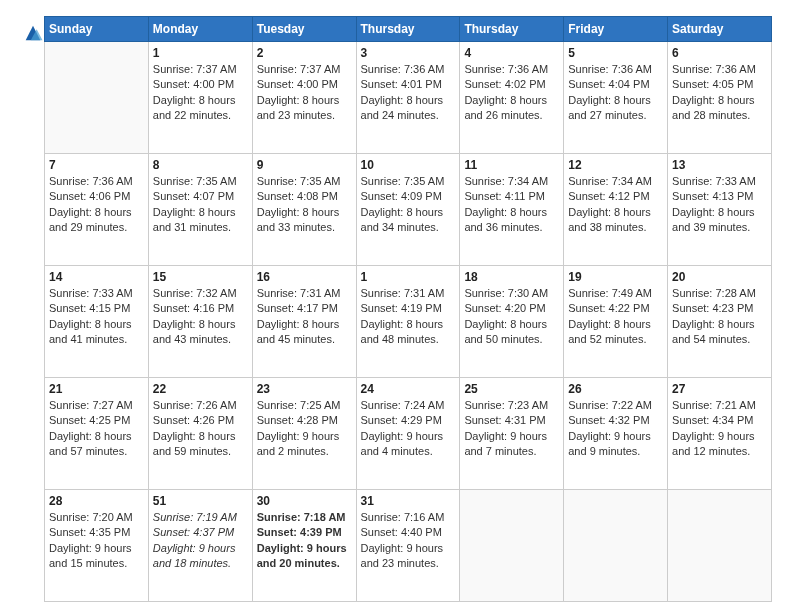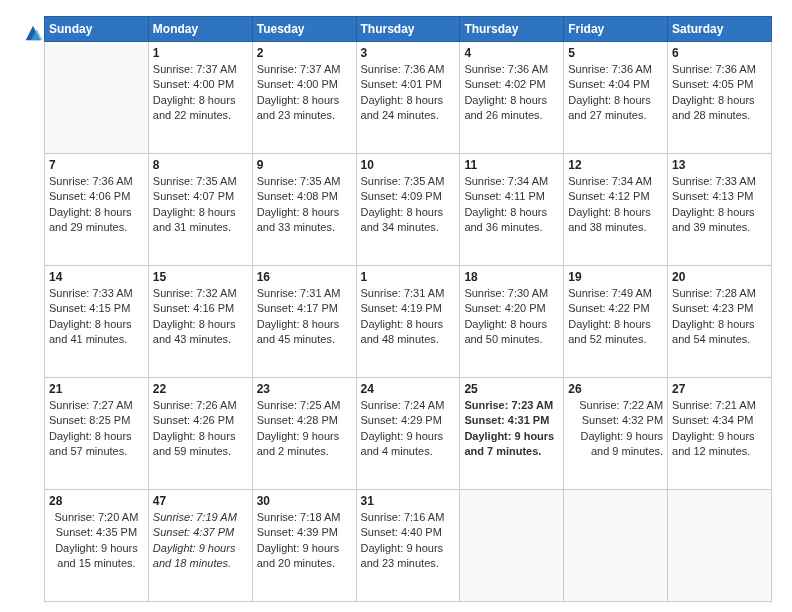--- a/index.html
+++ b/index.html
@@ -277,21 +277,21 @@
             <div class="day-info" style="white-space: pre-line;">Sunrise: 7:28 AM
 Sunset: 4:23 PM
 Daylight: 8 hours
 and 54 minutes.</div>
           </td>
         </tr>
         <tr>
           <td>
             <div class="day-number">21</div>
             <div class="day-info" style="white-space: pre-line;">Sunrise: 7:27 AM
-Sunset: 8:25 PM
+Sunset: 4:25 PM
 Daylight: 8 hours
 and 57 minutes.</div>
           </td>
           <td>
             <div class="day-number">22</div>
             <div class="day-info" style="white-space: pre-line;">Sunrise: 7:26 AM
 Sunset: 4:26 PM
 Daylight: 8 hours
 and 59 minutes.</div>
           </td>
@@ -304,58 +304,58 @@
           </td>
           <td>
             <div class="day-number">24</div>
             <div class="day-info" style="white-space: pre-line;">Sunrise: 7:24 AM
 Sunset: 4:29 PM
 Daylight: 9 hours
 and 4 minutes.</div>
           </td>
           <td>
             <div class="day-number">25</div>
-            <div class="day-info" style="white-space: pre-line; font-weight: bold;">Sunrise: 7:23 AM
+            <div class="day-info" style="white-space: pre-line;">Sunrise: 7:23 AM
 Sunset: 4:31 PM
 Daylight: 9 hours
 and 7 minutes.</div>
           </td>
           <td>
             <div class="day-number">26</div>
-            <div class="day-info" style="white-space: pre-line; text-align: right;">Sunrise: 7:22 AM
+            <div class="day-info" style="white-space: pre-line;">Sunrise: 7:22 AM
 Sunset: 4:32 PM
 Daylight: 9 hours
 and 9 minutes.</div>
           </td>
           <td>
             <div class="day-number">27</div>
             <div class="day-info" style="white-space: pre-line;">Sunrise: 7:21 AM
 Sunset: 4:34 PM
 Daylight: 9 hours
 and 12 minutes.</div>
           </td>
         </tr>
         <tr>
           <td>
             <div class="day-number">28</div>
-            <div class="day-info" style="white-space: pre-line; text-align: center;">Sunrise: 7:20 AM
+            <div class="day-info" style="white-space: pre-line;">Sunrise: 7:20 AM
 Sunset: 4:35 PM
 Daylight: 9 hours
 and 15 minutes.</div>
           </td>
           <td>
-            <div class="day-number">47</div>
+            <div class="day-number">51</div>
             <div class="day-info" style="white-space: pre-line; font-style: italic;">Sunrise: 7:19 AM
 Sunset: 4:37 PM
 Daylight: 9 hours
 and 18 minutes.</div>
           </td>
           <td>
             <div class="day-number">30</div>
-            <div class="day-info" style="white-space: pre-line;">Sunrise: 7:18 AM
+            <div class="day-info" style="white-space: pre-line; font-weight: bold;">Sunrise: 7:18 AM
 Sunset: 4:39 PM
 Daylight: 9 hours
 and 20 minutes.</div>
           </td>
           <td>
             <div class="day-number">31</div>
             <div class="day-info" style="white-space: pre-line;">Sunrise: 7:16 AM
 Sunset: 4:40 PM
 Daylight: 9 hours
 and 23 minutes.</div>

